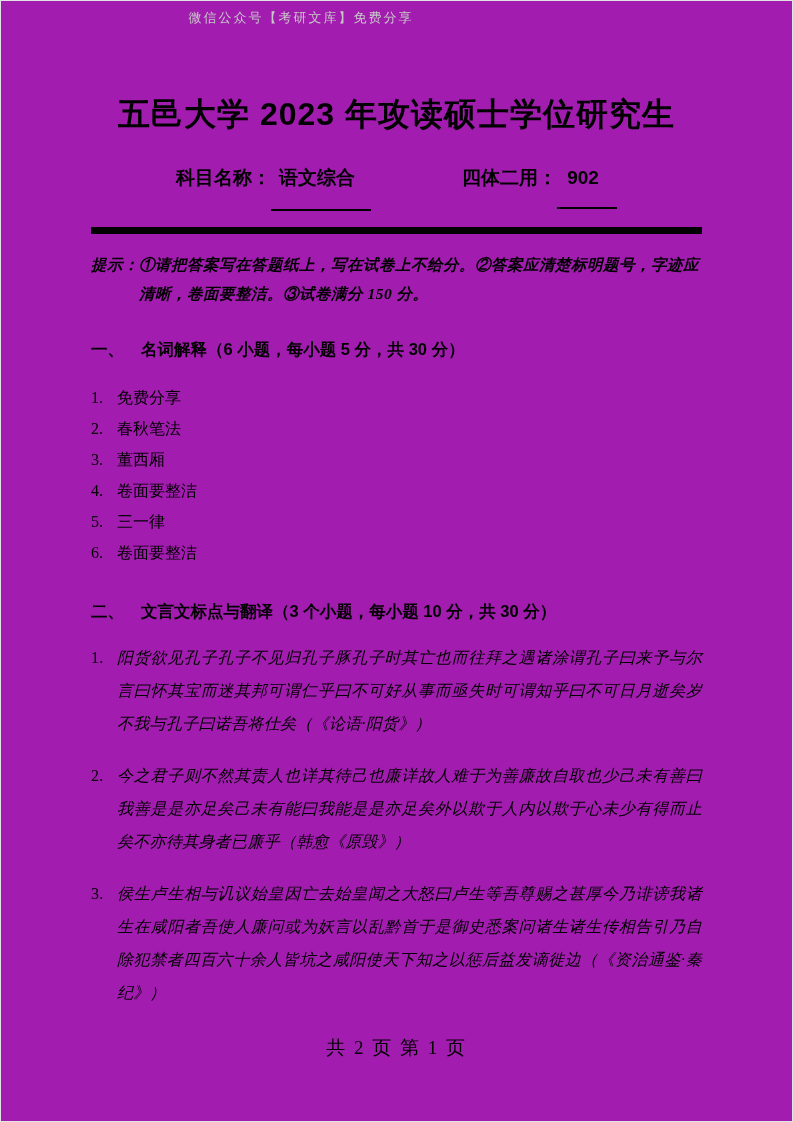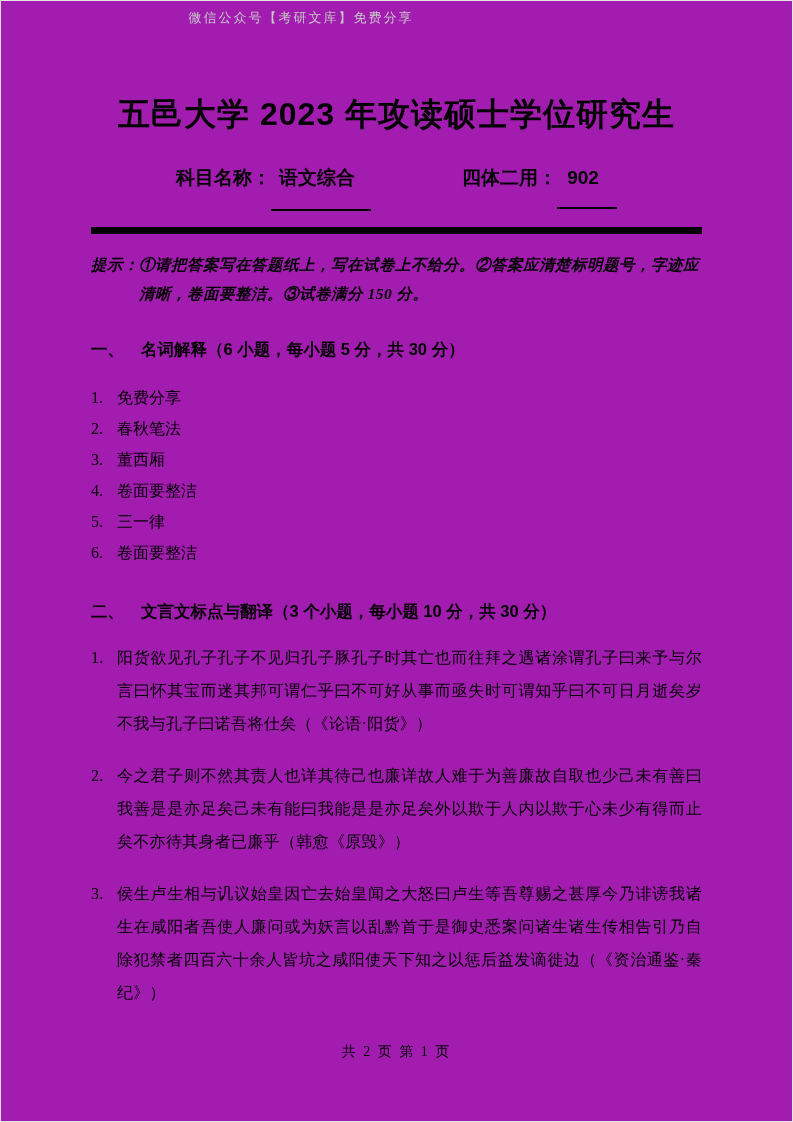--- a/index.html
+++ b/index.html
@@ -93,28 +93,29 @@
     display: flex;
     margin-top: 19px;
     font-size: 16px;
     line-height: 33px;
     letter-spacing: 0.3px;
   }
   .cw-paragraph:first-of-type { margin-top: 24px; }
   .cw-paragraph .para-text {
     flex: 1 1 auto;
     text-align: justify;
+    font-style: italic;
   }
   .footer {
     position: absolute;
     left: 0;
     right: 0;
     bottom: 60px;
     text-align: center;
-    font-size: 14px;
+    font-size: 19px;
     letter-spacing: 2px;
   }
 </style>
 </head>
 <body>
 
 <div class="page">
 
   <div class="watermark">微信公众号【考研文库】免费分享</div>
 

